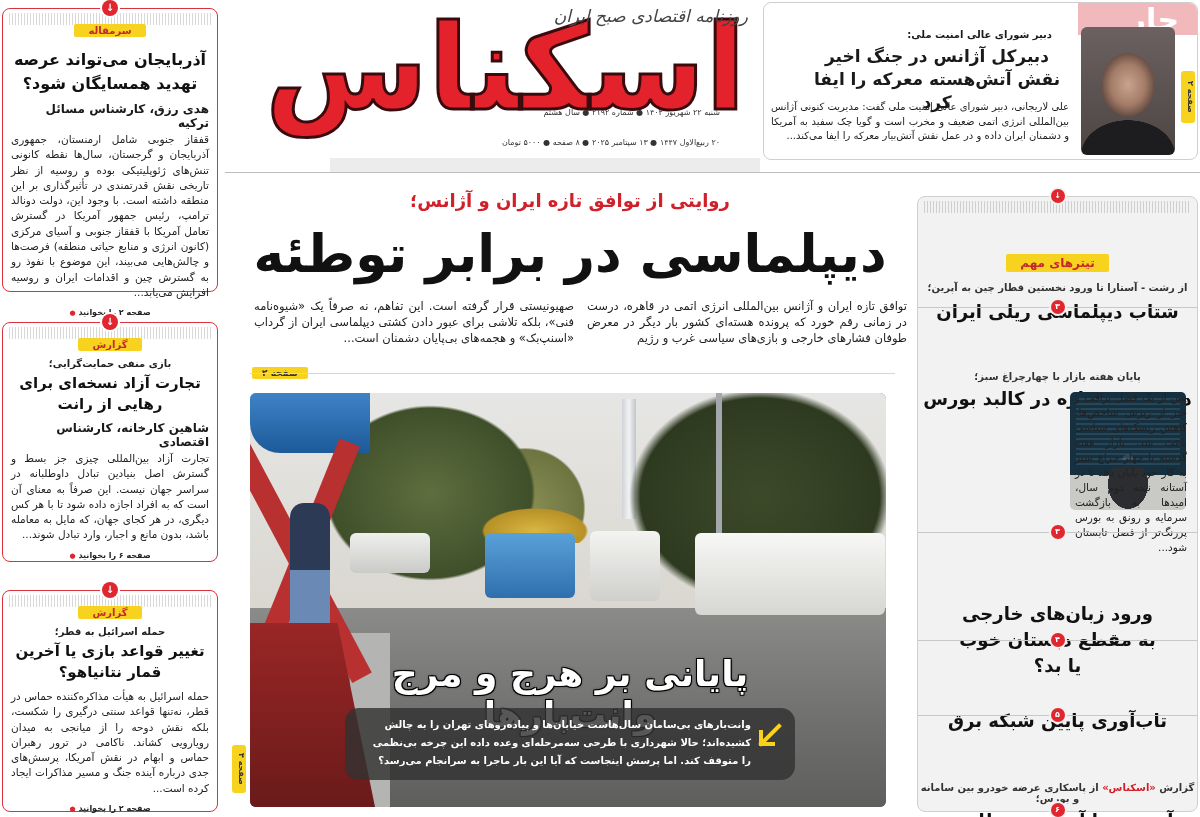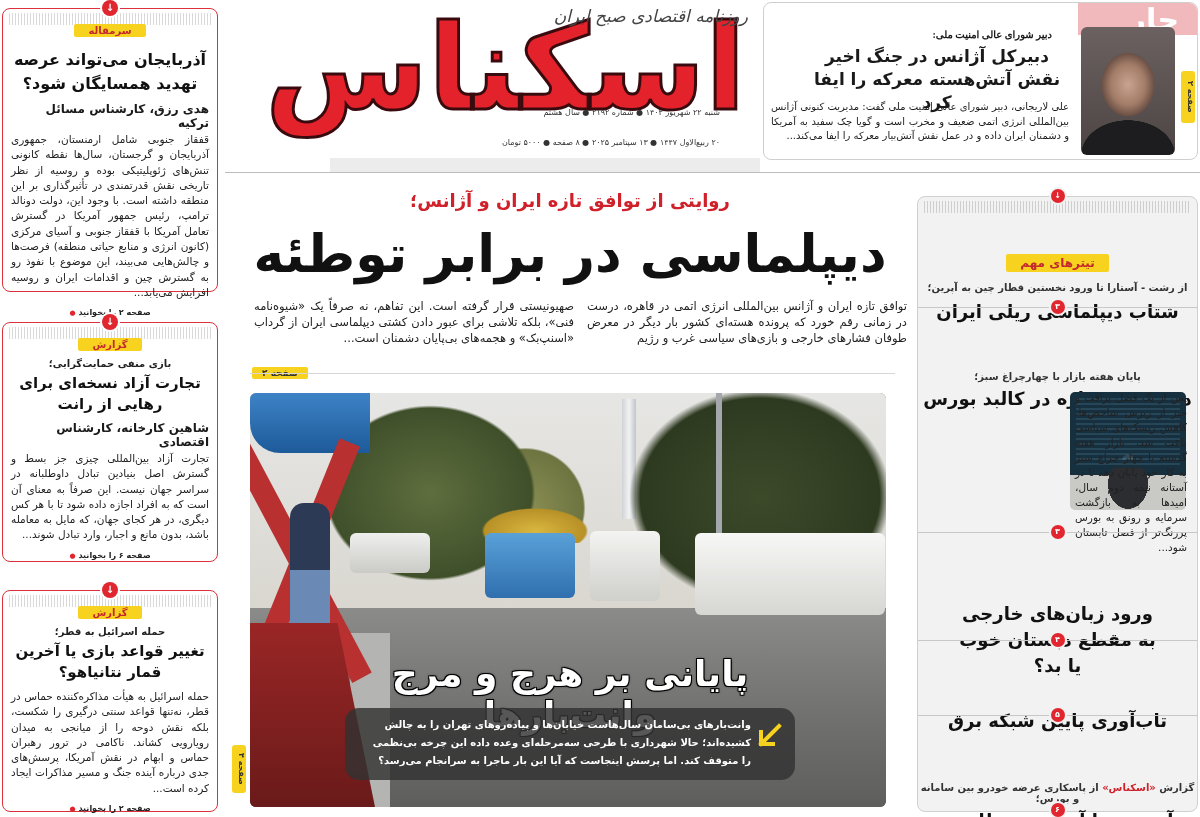--- a/index.html
+++ b/index.html
@@ -59,21 +59,21 @@
   .photo-larijani {
     position: absolute; right: 22px; top: 24px; width: 94px; height: 128px; border-radius: 6px;
     background: radial-gradient(ellipse 40% 35% at 50% 45%, #c9a38f 0%, #a47d69 45%, #6b5045 70%, transparent 71%),
                 radial-gradient(ellipse 55% 30% at 50% 100%, #1d1d1f 0%, #1d1d1f 90%, transparent 91%),
                 linear-gradient(#6a6160, #4d4544);
   }
   .page-flag-v {
     position: absolute; width: 14px; background: #f7d21e; border-radius: 3px; font-size: 8px; color: #333;
     writing-mode: vertical-rl; text-align: center; padding: 4px 0; font-weight: bold;
   }
-  .topbox .kicker2 { position: absolute; right: 145px; top: 26px; font-size: 10px; font-weight: bold; font-family: Liberation Serif, serif; }
+  .topbox .kicker2 { position: absolute; right: 145px; top: 26px; font-size: 10px; font-weight: bold; }
   .topbox .title2 { position: absolute; right: 130px; top: 42px; width: 260px; text-align: center; font-size: 17px; font-weight: bold; line-height: 23px; }
   .topbox .body2 { position: absolute; right: 128px; top: 97px; width: 298px; font-size: 10px; line-height: 14.5px; text-align: justify; }
 
   
   .hdivider { left: 225px; top: 172px; width: 975px; height: 1px; background: #bdbdbd; }
   .grey-strip { left: 330px; top: 158px; width: 430px; height: 14px; background: #ececec; }
 
   
   .main-kicker { left: 240px; top: 190px; width: 660px; text-align: center; color: #d0202a; font-size: 18px; font-weight: bold; }
   .main-title { left: 240px; top: 218px; width: 660px; text-align: center; font-size: 52px; font-weight: bold; color: #111; line-height: 72px; letter-spacing: -1px; }

